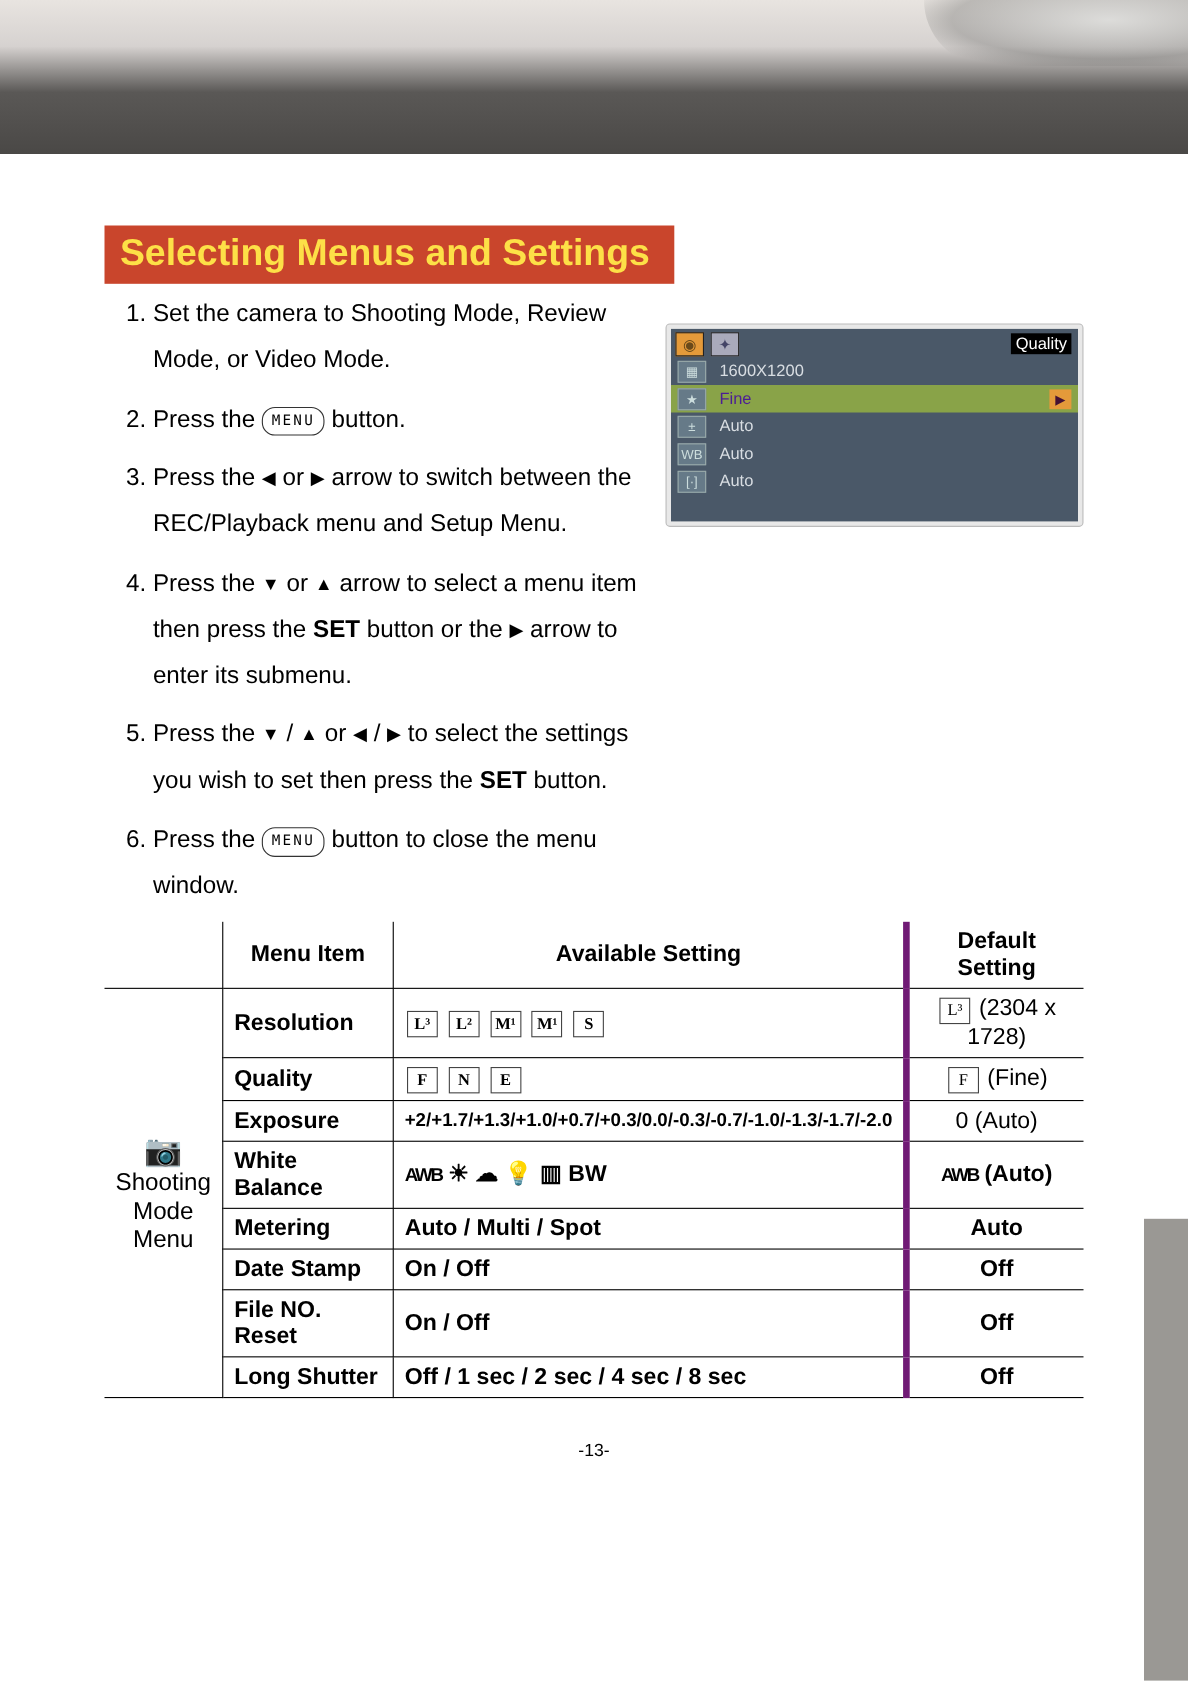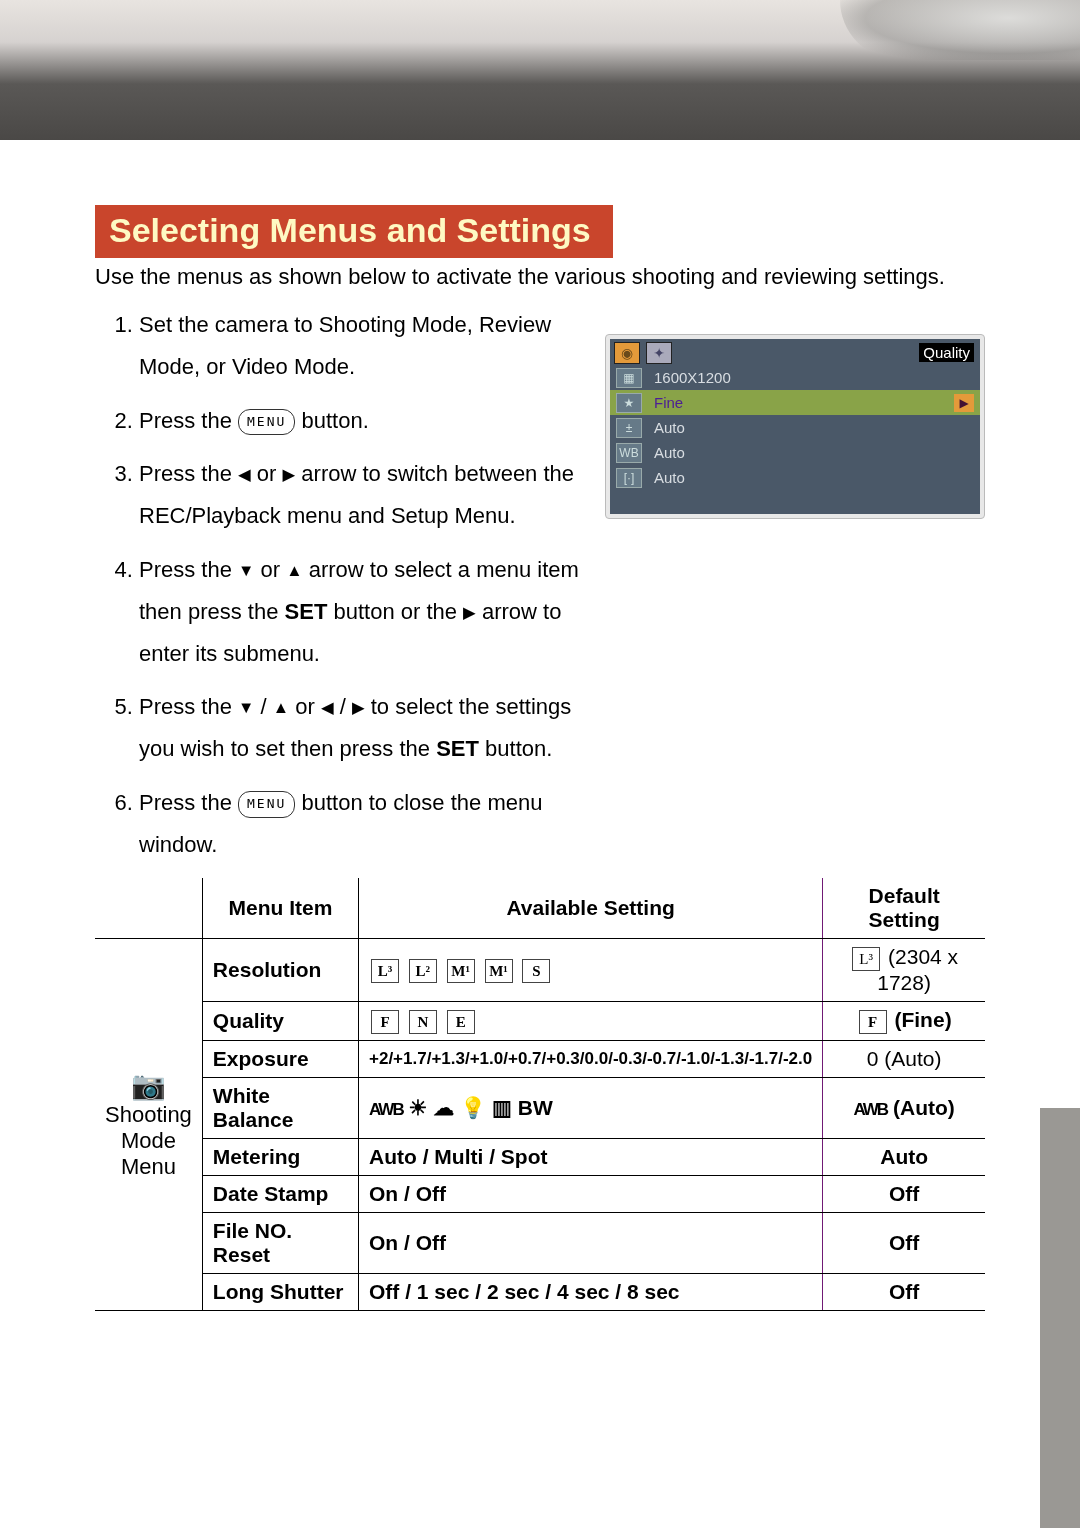--- a/index.html
+++ b/index.html
@@ -24,21 +24,21 @@
     width: 240px; height: 60px;
     background: radial-gradient(ellipse at 70% 30%, rgba(220,220,218,.9) 0%, rgba(120,120,118,.4) 60%, transparent 80%);
     border-bottom-left-radius: 100px;
   }
   .content {
     padding: 65px 95px 0 95px;
   }
   .title-bar {
     display: inline-block;
     background: #c9452c;
-    color: #fef9c3;
+    color: #fde047;
     font-weight: bold;
     font-size: 34px;
     padding: 6px 22px 8px 14px;
     margin-bottom: 6px;
   }
   .intro {
     font-size: 22px;
     margin-bottom: 14px;
     color: #000;
   }
@@ -167,21 +167,21 @@
     font-weight: bold;
     text-align: center;
   }
   table.menu-table th.hdr { text-align: center; }
   table.menu-table .leftcat {
     text-align: center;
     border-right: 1px solid #000;
     font-size: 22px;
   }
   table.menu-table .col-item { font-weight: bold; border-right: 1px solid #000; width: 195px; }
-  table.menu-table .col-avail { border-right: 1px solid #701a75; width: 340px; font-weight: bold; }
+  table.menu-table .col-avail { border-right: 6px solid #701a75; width: 340px; font-weight: bold; }
   table.menu-table .col-def { text-align: center; font-weight: bold; width: 265px; }
   .exposure-vals { font-size: 17px; font-weight: bold; line-height: 1.3; }
   .icon-box {
     display: inline-block;
     width: 28px; height: 24px;
     border: 1.5px solid #444;
     font-size: 15px;
     text-align: center;
     line-height: 22px;
     margin: 0 2px;
@@ -202,21 +202,20 @@
   }
 </style>
 </head>
 <body>
 
 <div class="header-band"></div>
 
 <div class="content">
 
   <div class="title-bar">Selecting Menus and Settings</div>
-  <div class="intro">Use the menus as shown below to activate the various shooting and reviewing settings.</div>
 
   <div class="cols">
     <div class="left-col">
       <ol class="steps">
         <li><span>Set the camera to Shooting Mode, Review Mode, or Video Mode.</span></li>
         <li>
           <span>Press the </span><span class="menu-btn">MENU</span><span> button.</span>
         </li>
         <li>
           <span>Press the </span><span class="tri">◀</span><span> or </span><span class="tri">▶</span><span> arrow to switch between the REC/Playback menu and Setup Menu.</span>
@@ -293,21 +292,21 @@
         <span>(2304 x 1728)</span>
       </td>
     </tr>
     <tr>
       <td class="col-item">Quality</td>
       <td class="col-avail">
         <span class="icon-box">F</span>
         <span class="icon-box">N</span>
         <span class="icon-box">E</span>
       </td>
-      <td class="col-def" style="font-weight:bold;">
+      <td class="col-def" style="font-weight:normal;">
         <span class="icon-box">F</span>
         <span>(Fine)</span>
       </td>
     </tr>
     <tr>
       <td class="col-item">Exposure</td>
       <td class="col-avail exposure-vals">+2/+1.7/+1.3/+1.0/+0.7/+0.3/0.0/-0.3/-0.7/-1.0/-1.3/-1.7/-2.0</td>
       <td class="col-def" style="font-weight:normal;">0 (Auto)</td>
     </tr>
     <tr class="white-balance-row">
@@ -341,15 +340,16 @@
       <td class="col-def">Off</td>
     </tr>
     <tr>
       <td class="col-item">Long Shutter</td>
       <td class="col-avail">Off / 1 sec / 2 sec / 4 sec / 8 sec</td>
       <td class="col-def">Off</td>
     </tr>
   </tbody>
     </table>
 
+  <div class="pagenum">-13-</div>
 </div>
 
 <div class="right-gutter"></div>
 
 </body></html>

